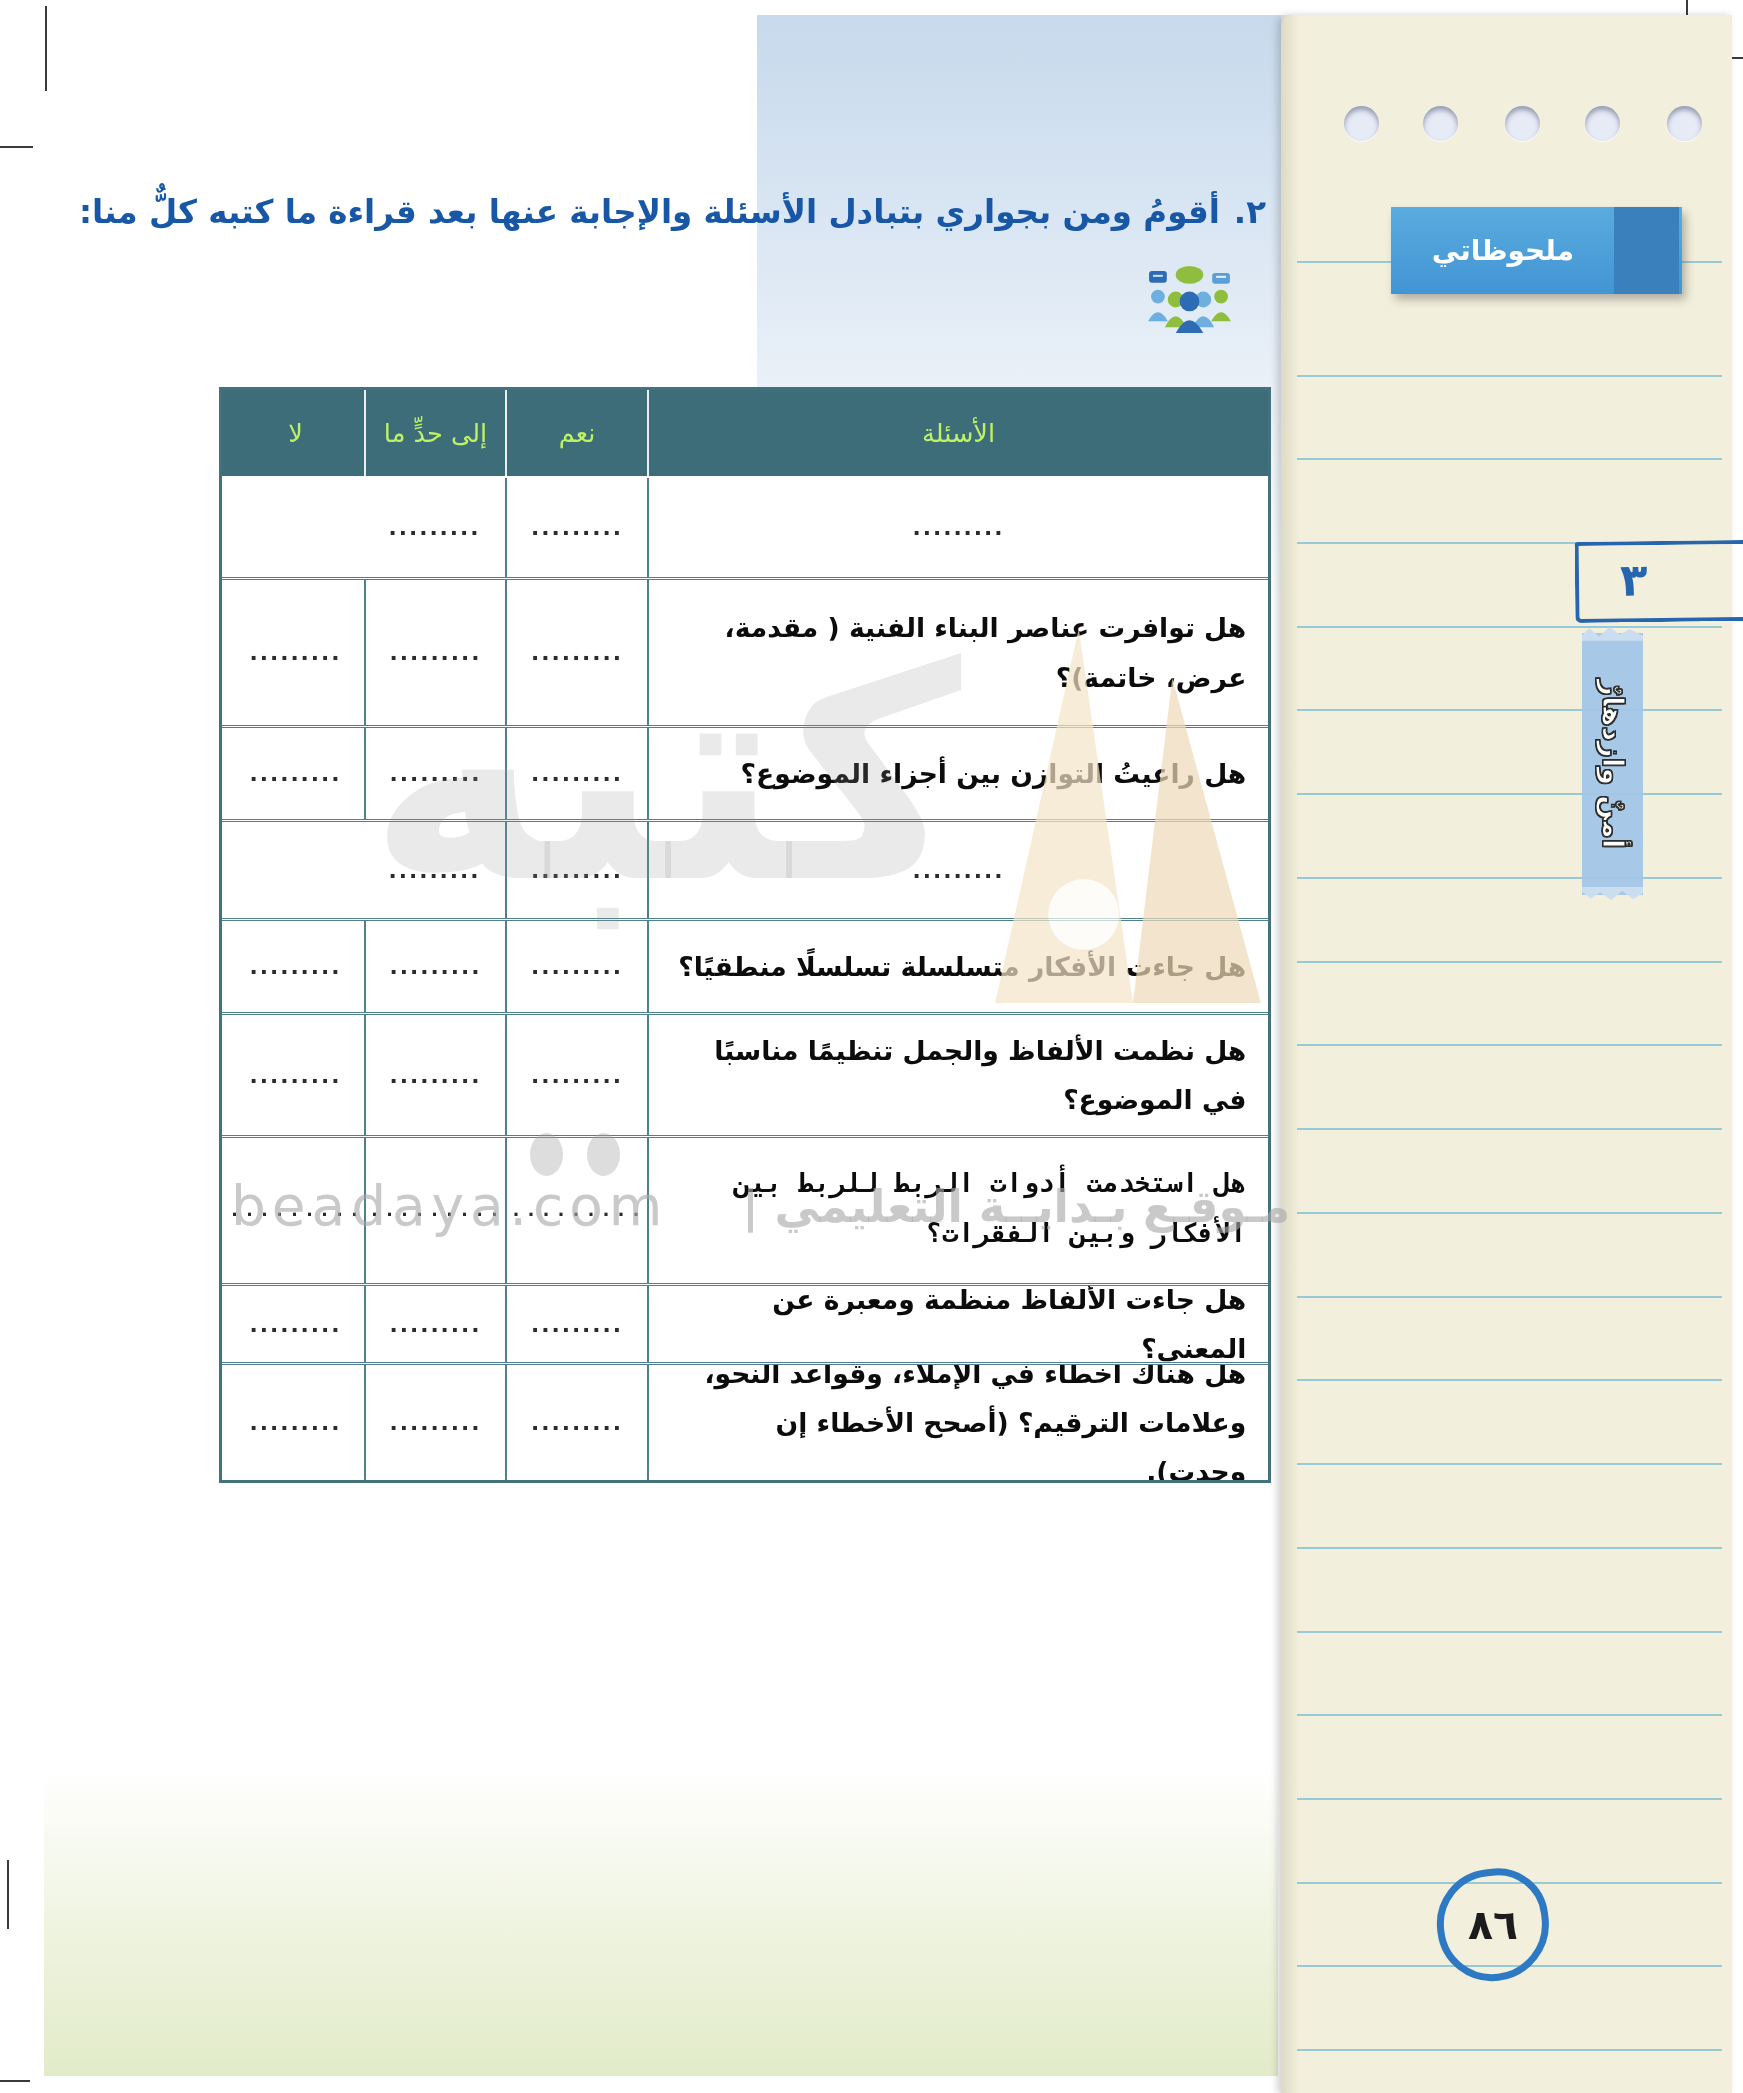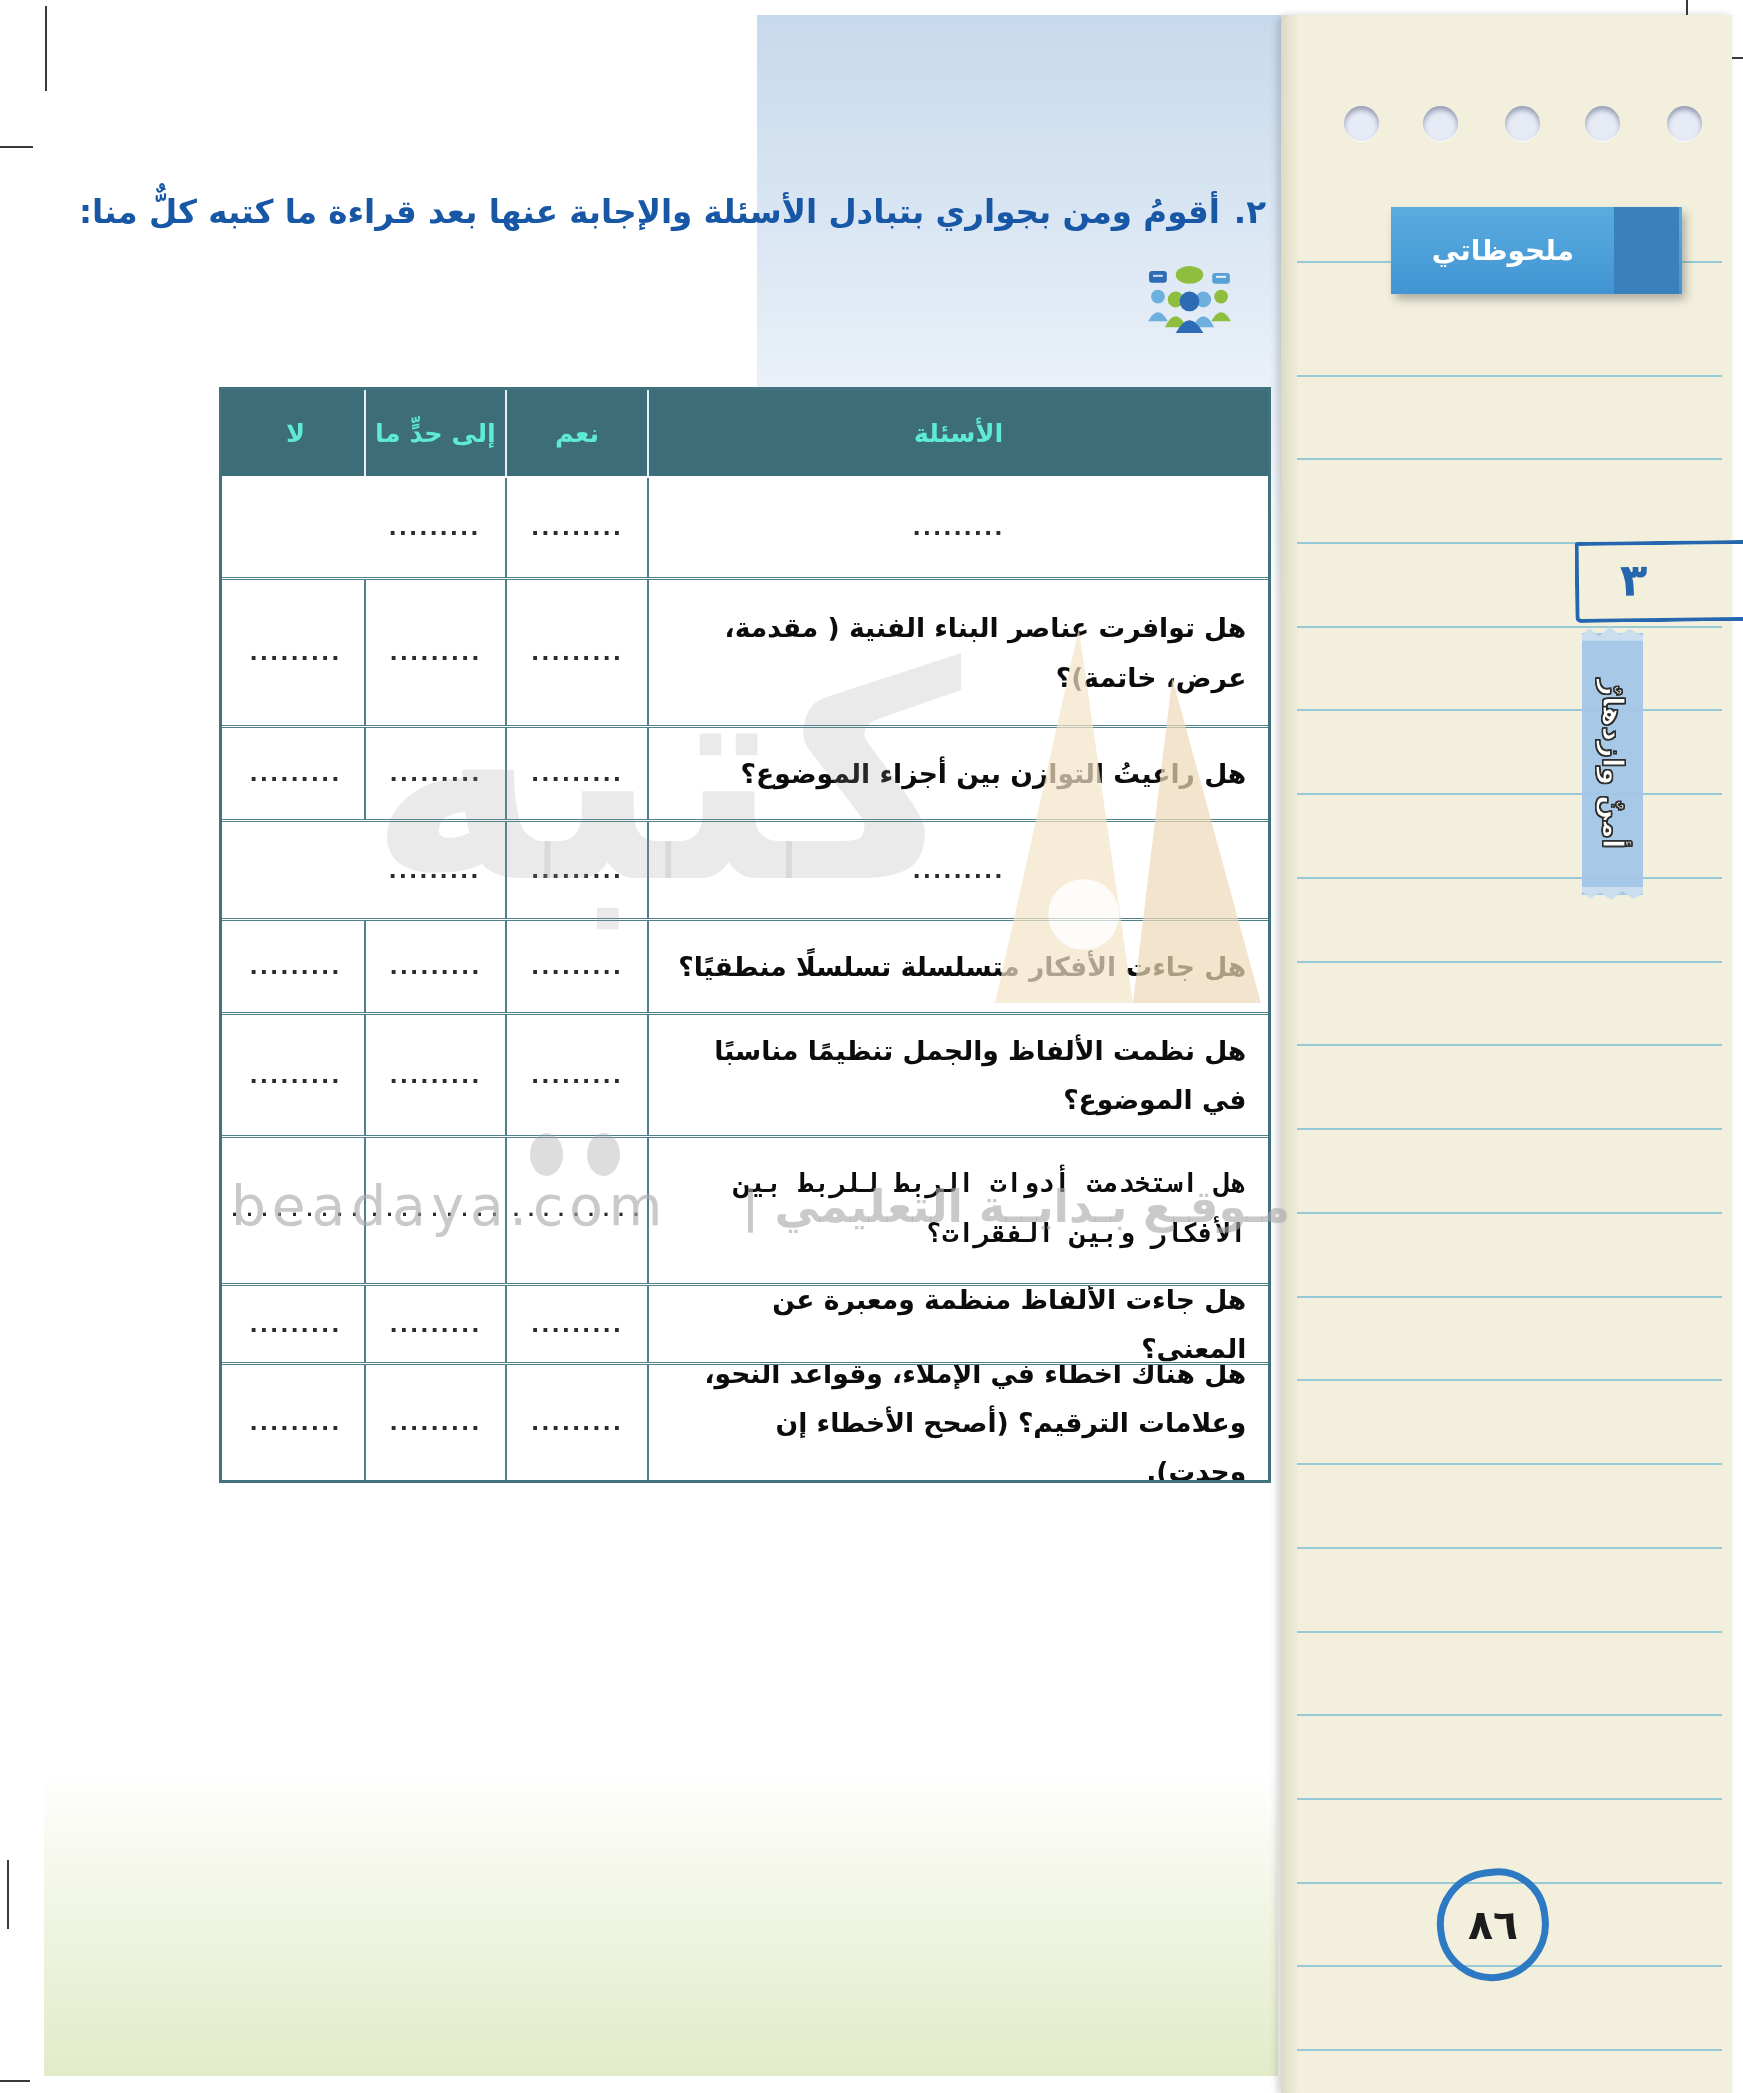--- a/index.html
+++ b/index.html
@@ -66,21 +66,21 @@
 
   
   .group-icon{position:absolute;left:1146px;top:264px;z-index:5;}
 
   
   .etable{position:absolute;left:219px;top:387px;width:1052px;z-index:4;
     border:3px solid #42727d;background:rgba(255,255,255,.0);direction:rtl;}
   .thead{display:grid;grid-template-columns:621px 142px 141px 137px;height:88px;
     background:var(--header-teal);border-bottom:2px solid #fff;}
   .hcell{display:flex;align-items:center;justify-content:center;text-align:center;
-    color:#5eead4;font-weight:bold;font-size:25.6px;line-height:1.5;padding:2px 5.9px;}
+    color:#bef264;font-weight:normal;font-size:25.6px;line-height:1.5;padding:2px 5.9px;}
   .hsep{border-left:2px solid #e9eff1;}
   .trow{display:grid;grid-template-columns:621px 142px 141px 137px;border-top:3px double var(--grid-teal);background:#fff;}
   .trow:first-child{border-top:none;}
   .cell{display:flex;align-items:center;overflow:hidden;}
   .sep{border-left:2px solid var(--grid-teal);}
   .qcell{justify-content:flex-start;padding:3.9px 21.7px;font-weight:bold;font-size:26.6px;
     color:#0c0c0c;line-height:1.85;text-align:right;}
   .dcell{justify-content:center;font-size:21.7px;letter-spacing:2px;color:#2b2b2b;font-weight:bold;}
 
   

